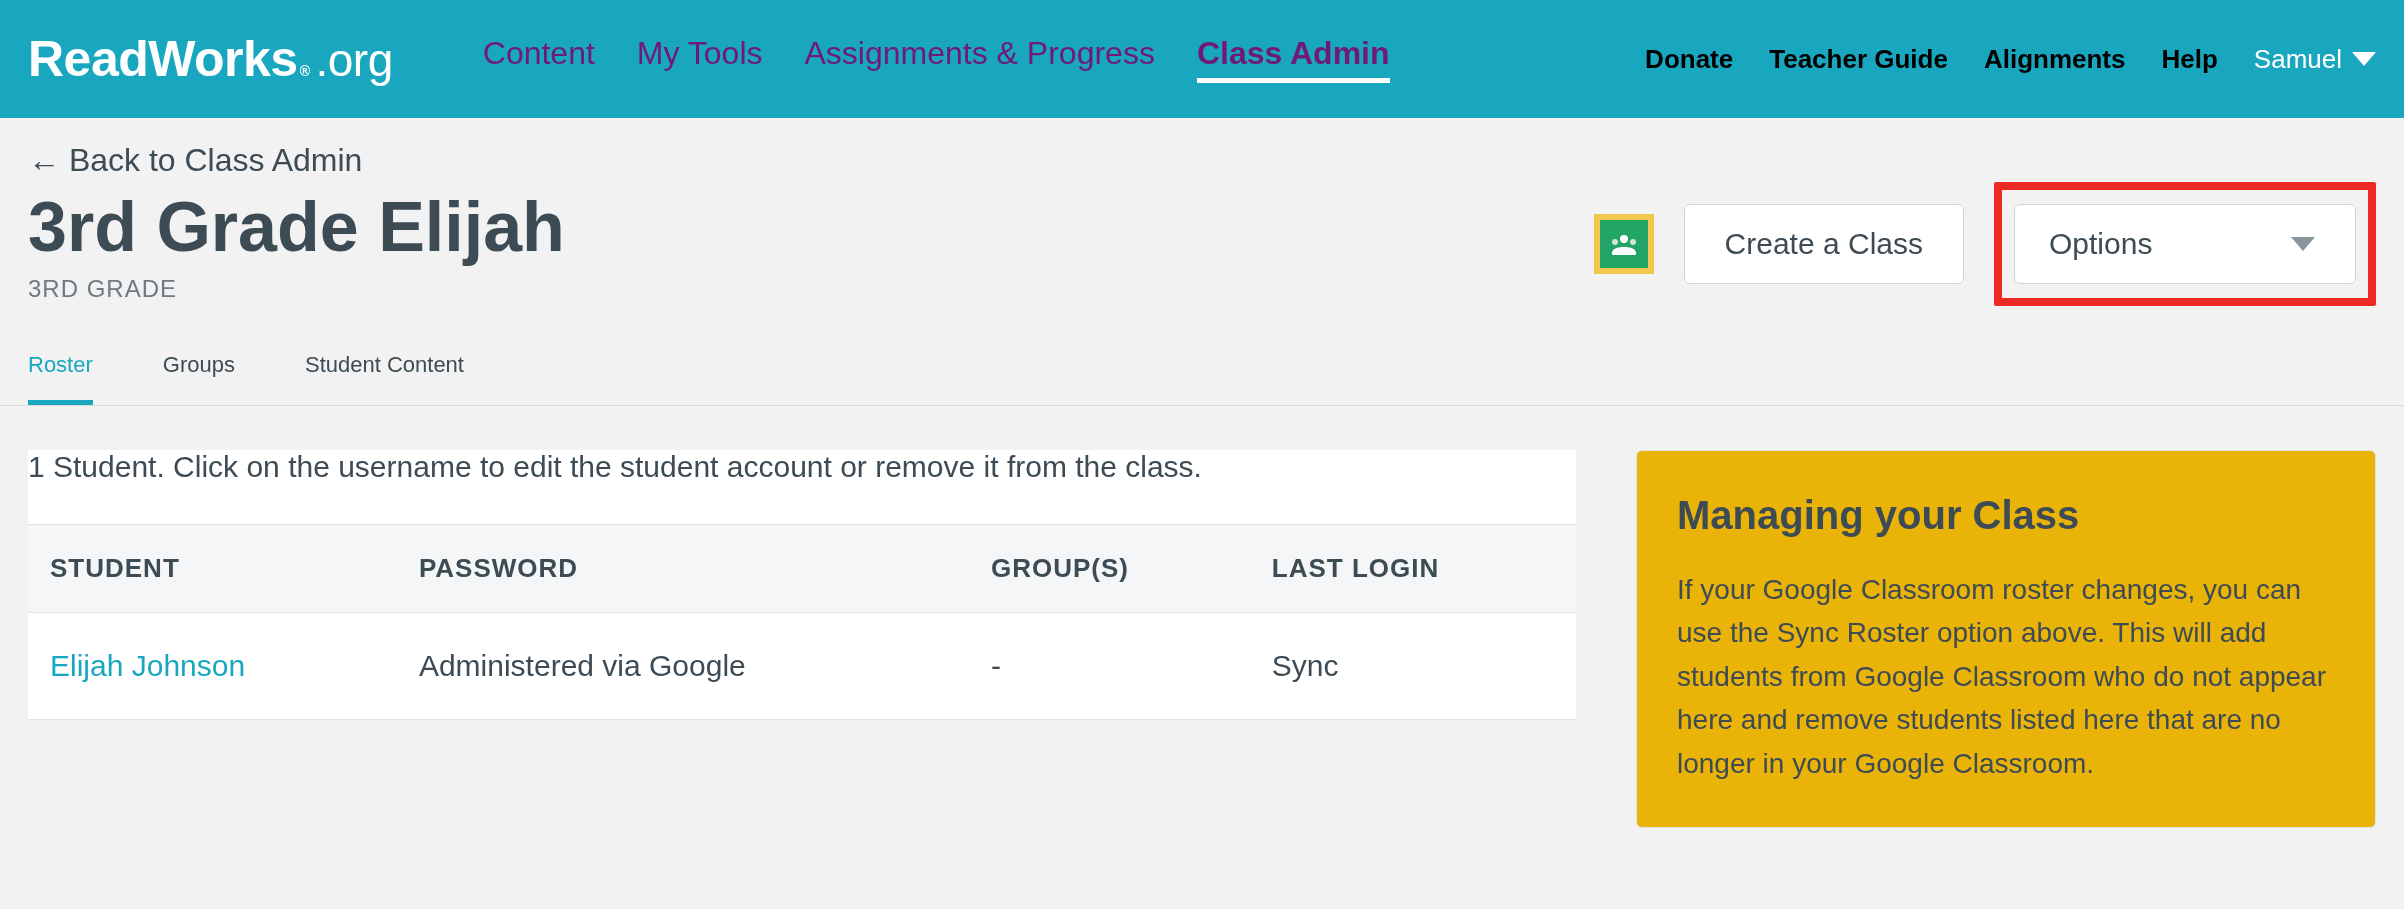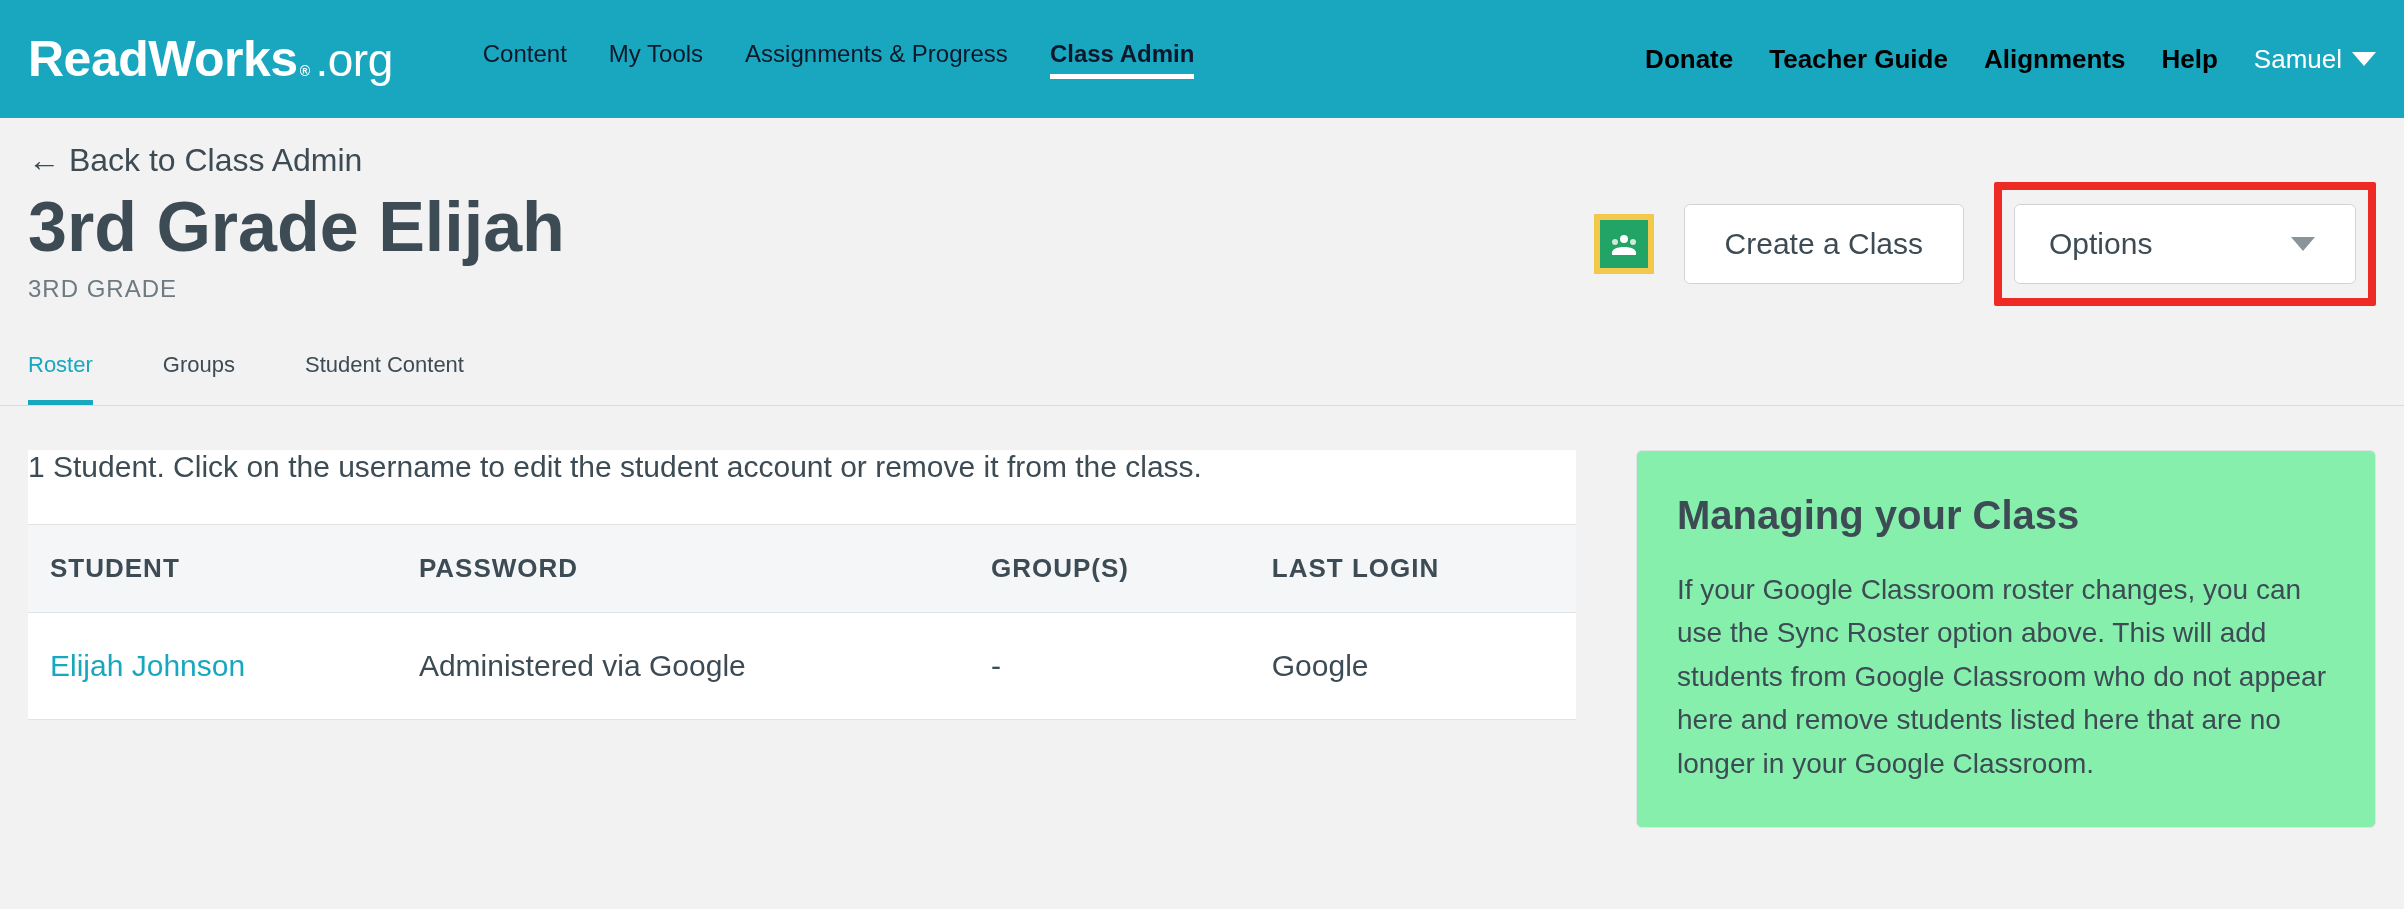--- a/index.html
+++ b/index.html
@@ -26,21 +26,21 @@
     letter-spacing: -0.5px;
     margin-right: 90px;
     display: flex;
     align-items: baseline;
   }
   .logo .bold { font-weight: 800; }
   .logo .reg { font-size: 14px; vertical-align: super; margin-left: 2px; }
   .logo .org { font-weight: 400; font-size: 46px; margin-left: 6px; }
   .main-nav { display: flex; gap: 42px; }
   .main-nav a {
-    color: #0f172a; text-decoration: none; font-size: 24px; cursor: pointer;
+    color: #701a75; text-decoration: none; font-size: 32px; cursor: pointer;
     padding-bottom: 6px;
   }
   .main-nav a.active { font-weight: 700; border-bottom: 5px solid #fff; }
   .right-nav { margin-left: auto; display: flex; gap: 36px; align-items: center; font-size: 26px; }
   .right-nav a { color: #000000; text-decoration: none; cursor: pointer; font-weight: bold; }
   .user { display: flex; align-items: center; gap: 10px; cursor: pointer; }
   .caret-down {
     width: 0; height: 0;
     border-left: 12px solid transparent;
     border-right: 12px solid transparent;
@@ -101,21 +101,21 @@
   table.roster thead th {
     background: #f4f6f7; text-align: left; font-size: 26px; letter-spacing: 1px;
     color: #3d4b54; font-weight: 600; padding: 28px 22px; border-top: 1px solid #e0e3e5; border-bottom: 1px solid #e0e3e5;
   }
   table.roster td {
     font-size: 30px; color: #3d4b54; padding: 36px 22px; border-bottom: 1px solid #e0e3e5;
   }
   table.roster td.student-name { color: #19a7c0; cursor: pointer; }
 
   .side-card {
-    width: 740px; background: #86efac; border: 1px solid #e0e3e5; border-radius: 6px;
+    width: 740px; background: #eab308; border: 1px solid #e0e3e5; border-radius: 6px;
     padding: 42px 40px;
   }
   .side-card h2 { font-size: 40px; font-weight: 700; color: #3d4b54; margin-bottom: 30px; }
   .side-card p { font-size: 28px; line-height: 1.55; color: #3d4b54; }
 </style>
 </head>
 <body>
 
 <div class="topbar">
   <div class="logo">
@@ -182,21 +182,21 @@
           <th>PASSWORD</th>
           <th>GROUP(S)</th>
           <th>LAST LOGIN</th>
         </tr>
       </thead>
       <tbody>
         <tr>
           <td class="student-name">Elijah Johnson</td>
           <td>Administered via Google</td>
           <td>-</td>
-          <td>Google</td>
+          <td>Sync</td>
         </tr>
       </tbody>
     </table>
   </div>
 
   <aside class="side-card">
     <h2>Managing your Class</h2>
     <p>If your Google Classroom roster changes, you can use the Sync Roster option above. This will add students from Google Classroom who do not appear here and remove students listed here that are no longer in your Google Classroom.</p>
   </aside>
 </div>

